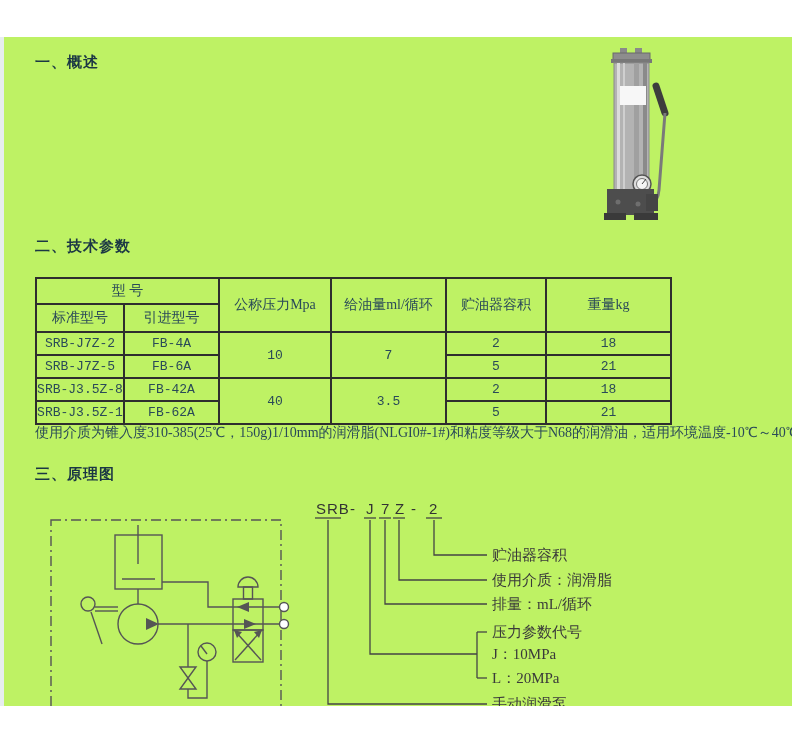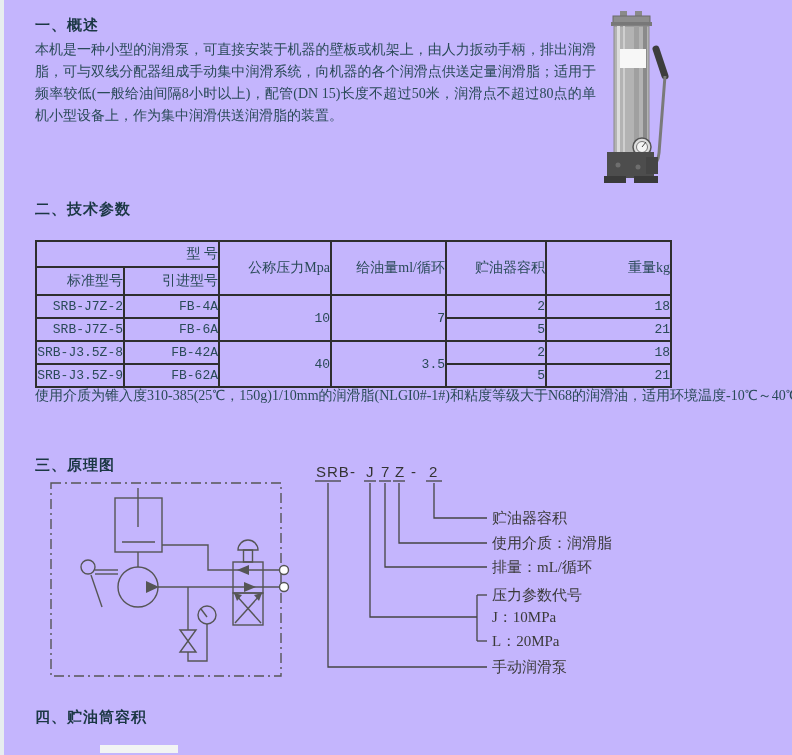--- a/index.html
+++ b/index.html
@@ -1,41 +1,40 @@
 <!DOCTYPE html>
 <html><head>
 <meta charset="utf-8">
 <style>
   html,body{margin:0;padding:0;background:#fff;}
-  #page{position:relative;width:792px;height:755px;background:#c4b5fd;overflow:hidden;
-        font-family:"Liberation Serif",serif;color:#2a4a58;}
+  #page{position:relative;width:792px;height:669px;background:#bef264;overflow:hidden;
+        font-family:"Liberation Serif",serif;color:#2a4a58;margin-top:37px;}
   .left-strip{position:absolute;left:0;top:0;width:4px;height:755px;background:#e7edef;}
   .sec-heading{position:absolute;left:35px;font-size:15px;font-weight:bold;color:#1b3744;
                letter-spacing:1px;white-space:nowrap;}
-  #h1{top:16px;} #h2{top:200px;} #h3{top:456px;font-family:Liberation Mono, monospace;} #h4{top:708px;}
+  #h1{top:16px;} #h2{top:200px;} #h3{top:428px;font-family:Liberation Mono, monospace;} #h4{top:708px;}
   .body-par{position:absolute;left:35px;top:39px;width:561px;font-size:14px;line-height:22px;
             text-align:justify;color:#2a4a58;}
   .note{position:absolute;left:35px;top:387px;width:750px;font-size:14px;color:#2a4a58;white-space:nowrap;}
   table.params{position:absolute;left:35px;top:240px;border-collapse:collapse;table-layout:fixed;}
-  table.params td{border:2px solid #2e2e2e;text-align:right;vertical-align:middle;
+  table.params td{border:2px solid #2e2e2e;text-align:center;vertical-align:middle;
                   font-size:14px;color:#2a4a58;padding:0;}
   table.params td.mono{font-family:"Liberation Mono",monospace;font-size:13px;}
   .artifact{position:absolute;left:100px;top:745px;width:78px;height:8px;background:#f2f4f4;}
   svg{position:absolute;}
   svg text{font-family:"Liberation Serif",serif;}
   svg text.code{font-family:"Liberation Sans",sans-serif;letter-spacing:1px;}
 </style>
 </head>
 <body>
 
 <div id="page">
   <div class="left-strip"></div>
 
   <div id="h1" class="sec-heading">一、概述</div>
-  <div class="body-par">本机是一种小型的润滑泵，可直接安装于机器的壁板或机架上，由人力扳动手柄，排出润滑脂，可与双线分配器组成手动集中润滑系统，向机器的各个润滑点供送定量润滑脂；适用于频率较低(一般给油间隔8小时以上)，配管(DN 15)长度不超过50米，润滑点不超过80点的单机小型设备上，作为集中润滑供送润滑脂的装置。</div>
 
   <svg style="left:590px;top:5px" width="200" height="190" viewBox="0 0 200 190">
     <g>
       <rect x="30" y="6" width="7" height="6" fill="#8a8a8a"></rect>
       <rect x="45" y="6" width="7" height="6" fill="#8a8a8a"></rect>
       <rect x="23" y="11" width="37" height="8" fill="#8d8d8d" stroke="#6b6b6b" stroke-width="1"></rect>
       <rect x="21" y="17" width="41" height="4" fill="#787878"></rect>
       <rect x="24" y="21" width="35" height="127" fill="#b3b3b3" stroke="#8a8a8a" stroke-width="1"></rect>
       <rect x="27" y="21" width="3" height="127" fill="#dcdcdc"></rect>
       <rect x="33" y="21" width="2" height="127" fill="#cfcfcf"></rect>
@@ -95,21 +94,21 @@
     </tr>
     <tr style="height:23px">
       <td class="mono">SRB-J3.5Z-8</td>
       <td class="mono">FB-42A</td>
       <td class="mono" rowspan="2">40</td>
       <td class="mono" rowspan="2">3.5</td>
       <td class="mono">2</td>
       <td class="mono">18</td>
     </tr>
     <tr style="height:23px">
-      <td class="mono">SRB-J3.5Z-9</td>
+      <td class="mono">SRB-J3.5Z-1</td>
       <td class="mono">FB-62A</td>
       <td class="mono">5</td>
       <td class="mono">21</td>
     </tr>
   </tbody>
     </table>
 
   <div class="note">使用介质为锥入度310-385(25℃，150g)1/10mm的润滑脂(NLGI0#-1#)和粘度等级大于N68的润滑油，适用环境温度-10℃～40℃。</div>
 
   <div id="h3" class="sec-heading">三、原理图</div>

